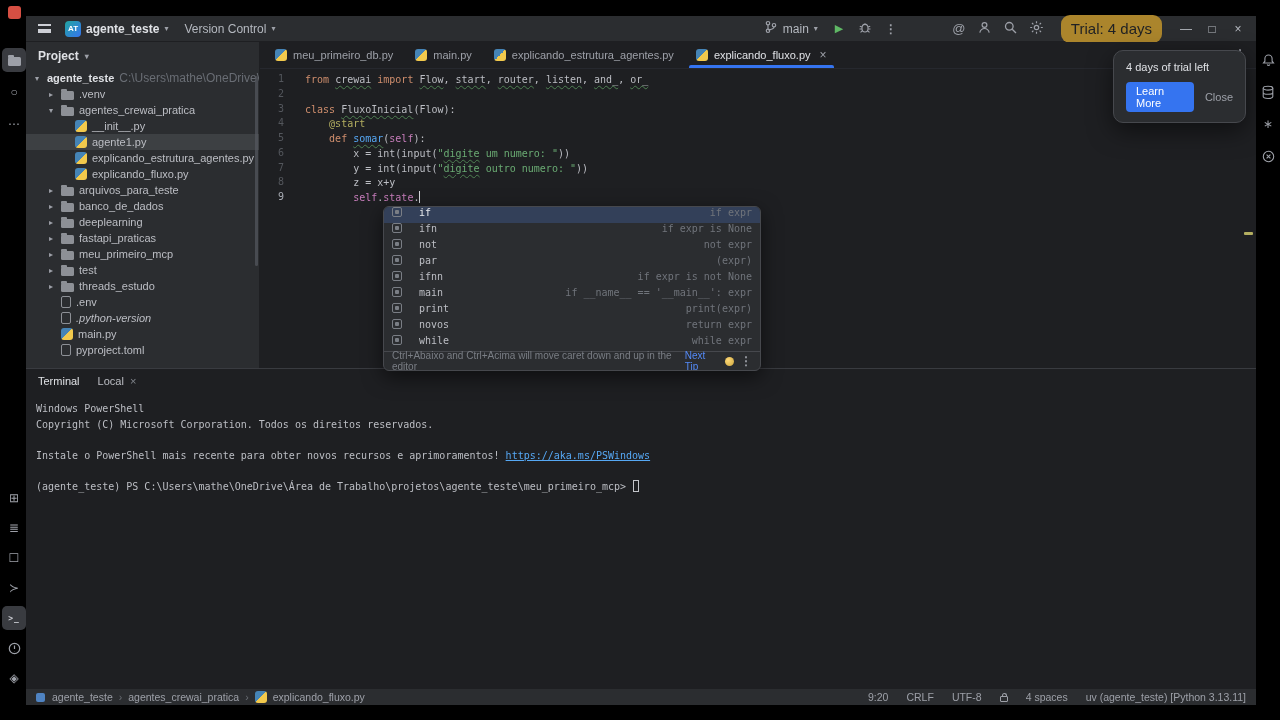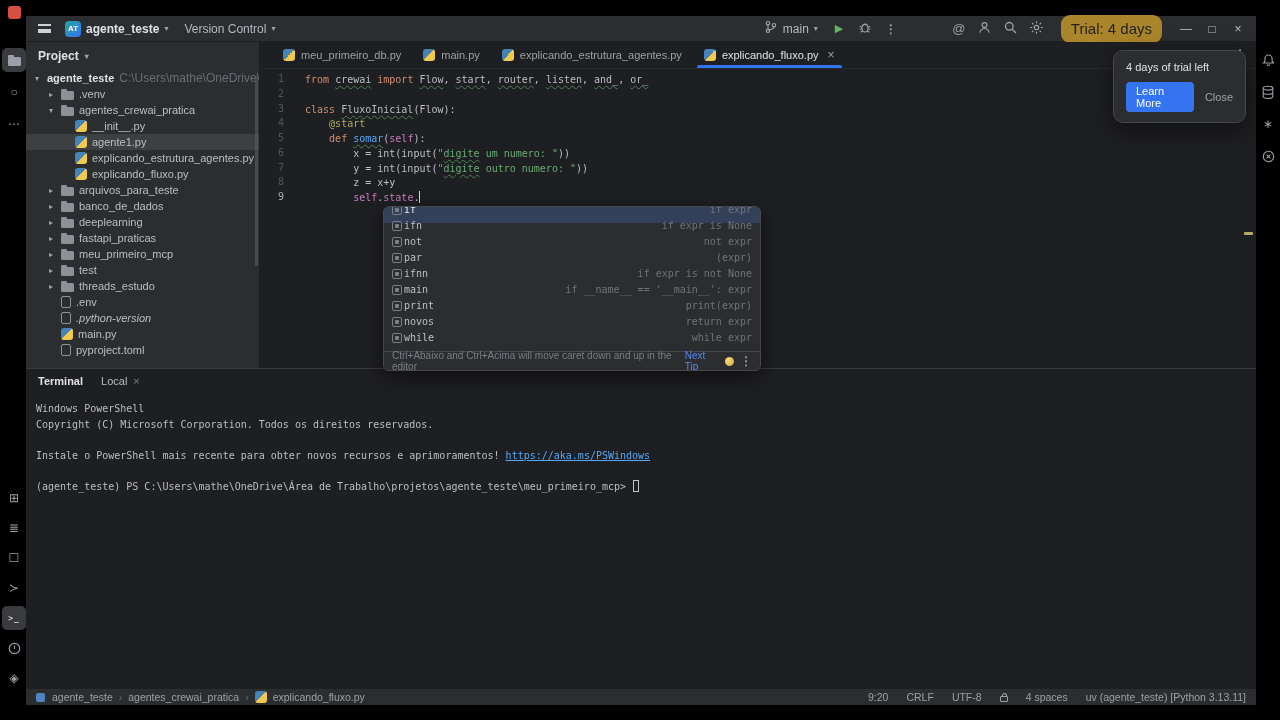--- a/index.html
+++ b/index.html
@@ -48,62 +48,62 @@
   #proj-scroll{position:absolute;right:1px;top:34px;width:3px;height:190px;background:#56595f;border-radius:2px;opacity:.7}
   
   .fic{flex:none;display:inline-block}
   .fic.py{width:12px;height:12px;border-radius:3px;background:linear-gradient(135deg,#4584b6 50%,#f2c94c 50%)}
   .fic.folder{width:13px;height:12px;position:relative}
   .fic.folder::before{content:"";position:absolute;left:0;top:3px;width:13px;height:9px;background:#8d9096;border-radius:1.5px}
   .fic.folder::after{content:"";position:absolute;left:0;top:1px;width:6px;height:3px;background:#8d9096;border-radius:1px}
   .fic.file{width:10px;height:12px;border:1px solid #8d9096;border-radius:2px;background:transparent}
   
   #editor{position:absolute;left:260px;top:42px;width:996px;height:326px;background:#1e1f22}
-  #tabbar{height:27px;display:flex;align-items:center;padding-left:12px;position:relative;border-bottom:1px solid #26282e}
+  #tabbar{height:27px;display:flex;align-items:center;padding-left:4px;position:relative;border-bottom:1px solid #26282e}
   #tabs{display:flex;height:100%}
   .tab{display:flex;align-items:center;gap:6px;padding:0 11px;font-size:11px;color:#9da0a8;position:relative}
   .tab.act{color:#dfe1e5}
   .tab.act::after{content:"";position:absolute;left:4px;right:4px;bottom:0;height:3px;background:#3574f0;border-radius:2px 2px 0 0}
   .tab .tabclose{color:#9da0a8;font-size:12px;margin-left:3px}
   #tab-kebab{position:absolute;right:10px;top:5px}
   #editor-body{position:relative;height:298px}
   #gutter{position:absolute;left:0;top:4px;width:24px}
   .lnum{height:14.75px;line-height:14.75px;text-align:right;font:10px "DejaVu Sans Mono","Liberation Mono",monospace;color:#53565c}
   .lnum.cur{color:#a9adb5}
   #code{position:absolute;left:45px;top:4px;font:10px/14.75px "DejaVu Sans Mono","Liberation Mono",monospace;white-space:pre}
   .cline{height:14.75px}
   .tk-kw{color:#cf8e6d}.tk-pl{color:#bcbec4}.tk-str{color:#6aab73}.tk-deco{color:#b3ae60}
   .tk-fn{color:#56a8f5}.tk-self{color:#c77dbb}
   .tk-sp{text-decoration:underline wavy #4e8052 1px;text-underline-offset:2px}
   .caret{display:inline-block;width:1px;height:12px;background:#d4d7dc;vertical-align:-2px}
   #inspect-mark{position:absolute;right:3px;top:163px;width:9px;height:3px;background:#b3ae60;border-radius:1px}
   
   #completion{position:absolute;left:383px;top:206px;width:378px;background:#2b2d30;border:1px solid #46484d;
     border-radius:6px;box-shadow:0 6px 20px rgba(0,0,0,.55);z-index:30;overflow:hidden}
-  .crow{height:16px;display:flex;align-items:flex-end;gap:2px;padding:8px 8px;
+  .crow{height:16px;display:flex;align-items:flex-start;gap:17px;padding:0 8px;
     font:10px "DejaVu Sans Mono","Liberation Mono",monospace;color:#bcbec4}
   .crow.csel{background:#334059;color:#e6e8ec}
   .tic{width:10px;height:10px;border:1px solid #7a7e85;border-radius:2px;flex:none;position:relative}
   .tic::after{content:"";position:absolute;left:2px;top:2px;width:4px;height:4px;background:#7a7e85;border-radius:1px}
   .ctail{margin-left:auto;color:#70747b}
   .cfoot{height:19px;border-top:1px solid #46484d;display:flex;align-items:center;gap:6px;padding:8px 8px;
     font-size:10px;color:#7a7e85;font-family:"Liberation Sans",sans-serif}
   .cfoot .flink{color:#548af7}
   .bulb{width:9px;height:9px;border-radius:50%;background:radial-gradient(circle at 35% 35%,#ffd977,#caa53d);margin-left:auto;flex:none}
   
   #trial-popup{position:absolute;left:1113px;top:50px;width:133px;background:#2b2d30;border:1px solid #46484d;
     border-radius:10px;box-shadow:0 8px 24px rgba(0,0,0,.5);padding:10px 12px;z-index:40}
   .tp-title{font-size:11px;color:#dfe1e5;margin-bottom:9px;white-space:nowrap}
   .tp-row{display:flex;align-items:center;gap:11px}
   .tp-learn{background:#3574f0;color:#fff;font-size:11px;padding:3px 10px;border-radius:4px}
   .tp-close{color:#9da0a8;font-size:11px}
   
   #terminal{position:absolute;left:26px;top:368px;width:1230px;height:320px;background:#1e1f22;border-top:1px solid #393b40}
   .term-header{height:24px;display:flex;align-items:center;gap:18px;padding:0 12px;font-size:11px}
-  .term-title{color:#dfe1e5;font-weight:700}
+  .term-title{color:#dfe1e5;font-weight:400}
   .term-tab{display:flex;gap:6px;color:#bcbec4;align-items:center}
   .term-tab .tclose2{color:#81858c;font-size:11px}
   #tlines{padding:8px 10px;font:10px/15.5px "DejaVu Sans Mono","Liberation Mono",monospace;color:#bcbec4;white-space:pre}
   .tline{min-height:15.5px}
   .tlink{color:#56a8f5;text-decoration:underline}
   .tcursor{display:inline-block;width:6px;height:12px;border:1px solid #c3c5ca;vertical-align:-2px;margin-left:1px}
   
   #statusbar{position:absolute;left:26px;top:688px;width:1230px;height:17px;background:#2b2d30;border-top:1px solid #1e1f22;
     display:flex;align-items:center;padding:0 10px;font-size:10.5px;color:#9da0a8;gap:7px}
   .sb-icon{width:9px;height:9px;border-radius:2px;background:#4f83c2;flex:none}

